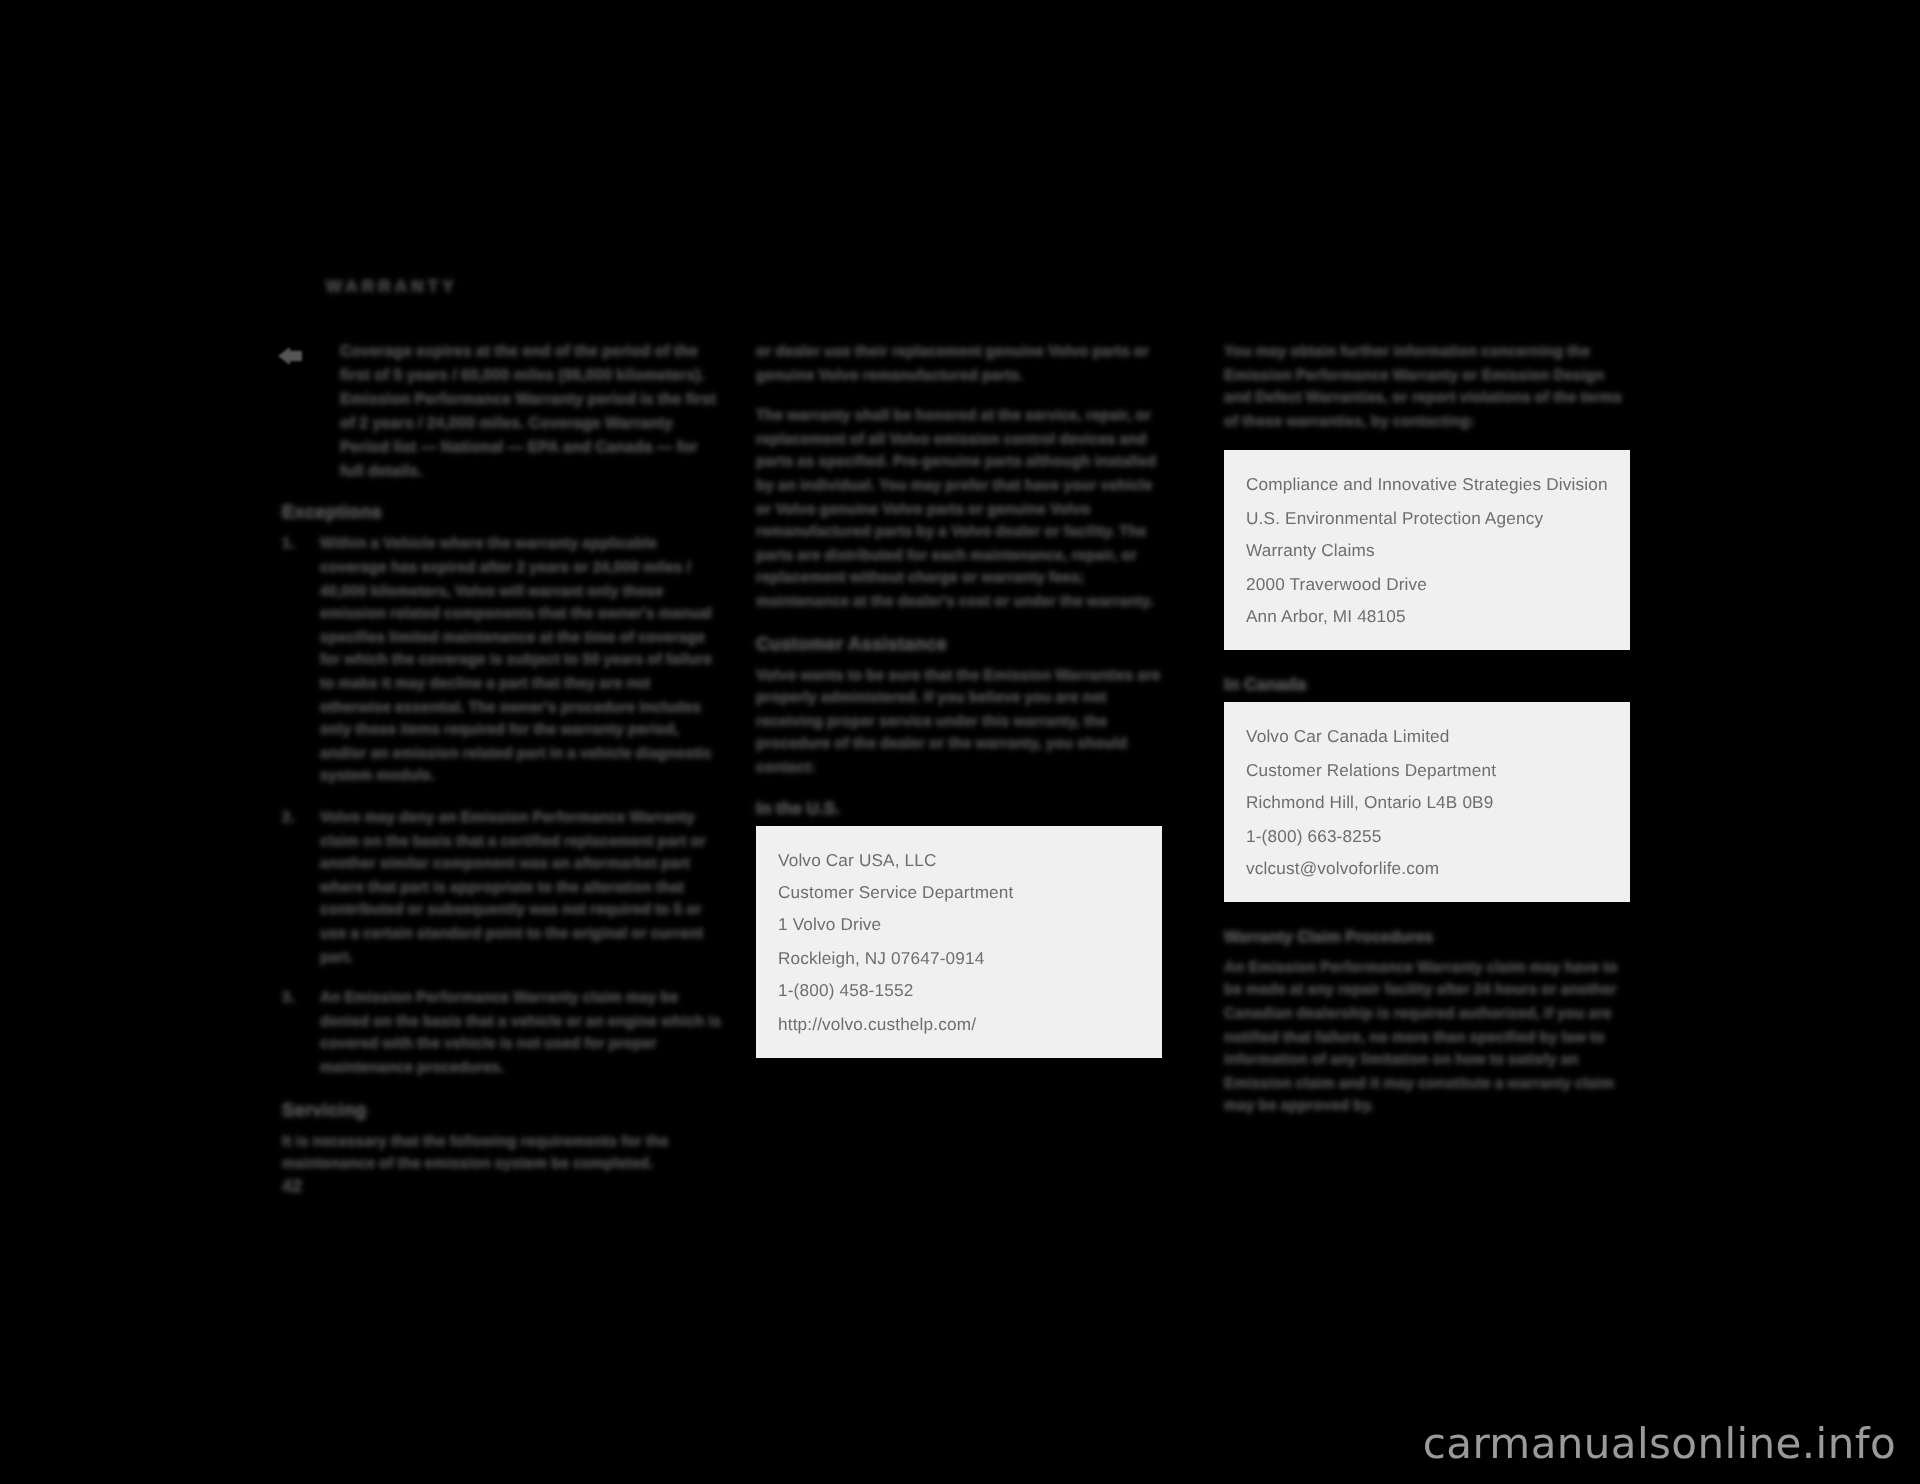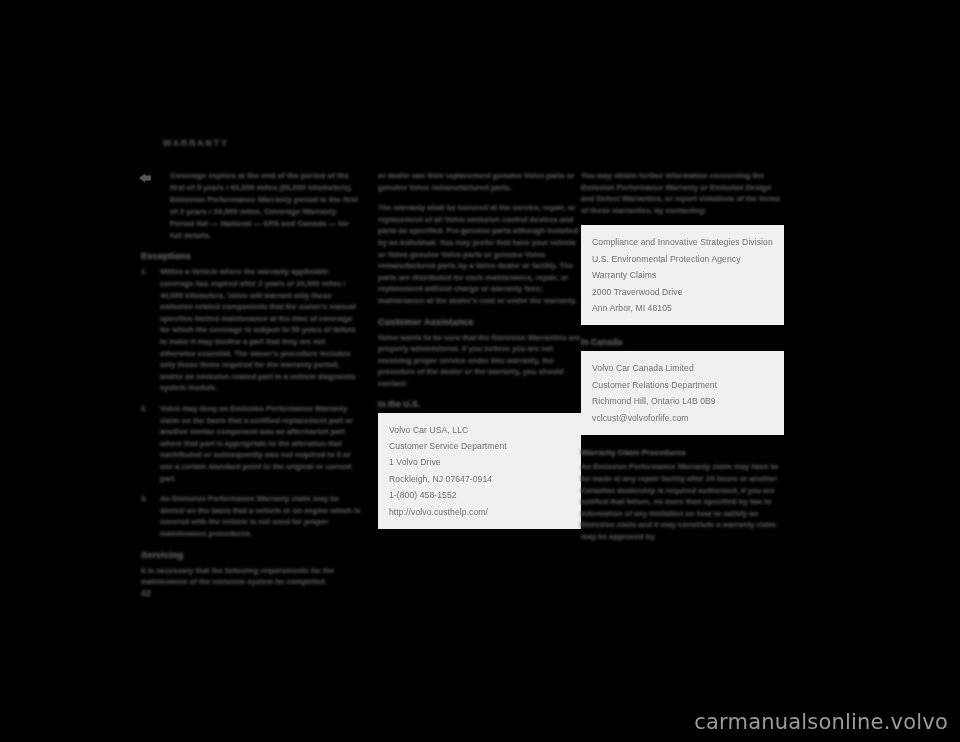--- a/index.html
+++ b/index.html
@@ -28,21 +28,21 @@
     position:absolute;left:141px;top:588px;
     font-size:9px;font-weight:bold;color:#1a1a1a;
     text-shadow:0 0 2px #161616;
     filter:blur(.7px);
   }
 
   
   .col{position:absolute;top:170px;}
   .col-1{left:141px;width:220px;}
   .col-2{left:378px;width:203px;}
-  .col-3{left:581px;width:203px;}
+  .col-3{left:612px;width:203px;}
 
   
   .blur{
     color:#3c3c3c;
     text-shadow:0 0 1.3px #3c3c3c, 0 0 2.6px #343434;
     filter:blur(1.05px);
     -webkit-user-select:none;user-select:none;
   }
   .blur.h{
     color:#454545;
@@ -163,22 +163,23 @@
       <div class="line">2000 Traverwood Drive</div>
       <div class="line">Ann Arbor, MI 48105</div>
     </div>
 
     <div class="card-label blur h">In Canada</div>
 
     <div class="card">
       <div class="line">Volvo Car Canada Limited</div>
       <div class="line">Customer Relations Department</div>
       <div class="line">Richmond Hill, Ontario L4B 0B9</div>
+      <div class="line">1-(800) 663-8255</div>
       <div class="line">vclcust@volvoforlife.com</div>
     </div>
 
     <h3 class="subhead blur h">Warranty Claim Procedures</h3>
 
     <p class="para blur">An Emission Performance Warranty claim may have to be made at any repair facility after 24 hours or another Canadian dealership is required authorized, if you are notified that failure, no more than specified by law to information of any limitation on how to satisfy an Emission claim and it may constitute a warranty claim may be approved by.</p>
   </div>
 
-  <div class="watermark">carmanualsonline.volvo</div>
+  <div class="watermark">carmanualsonline.info</div>
 </div>
 
 </body></html>

